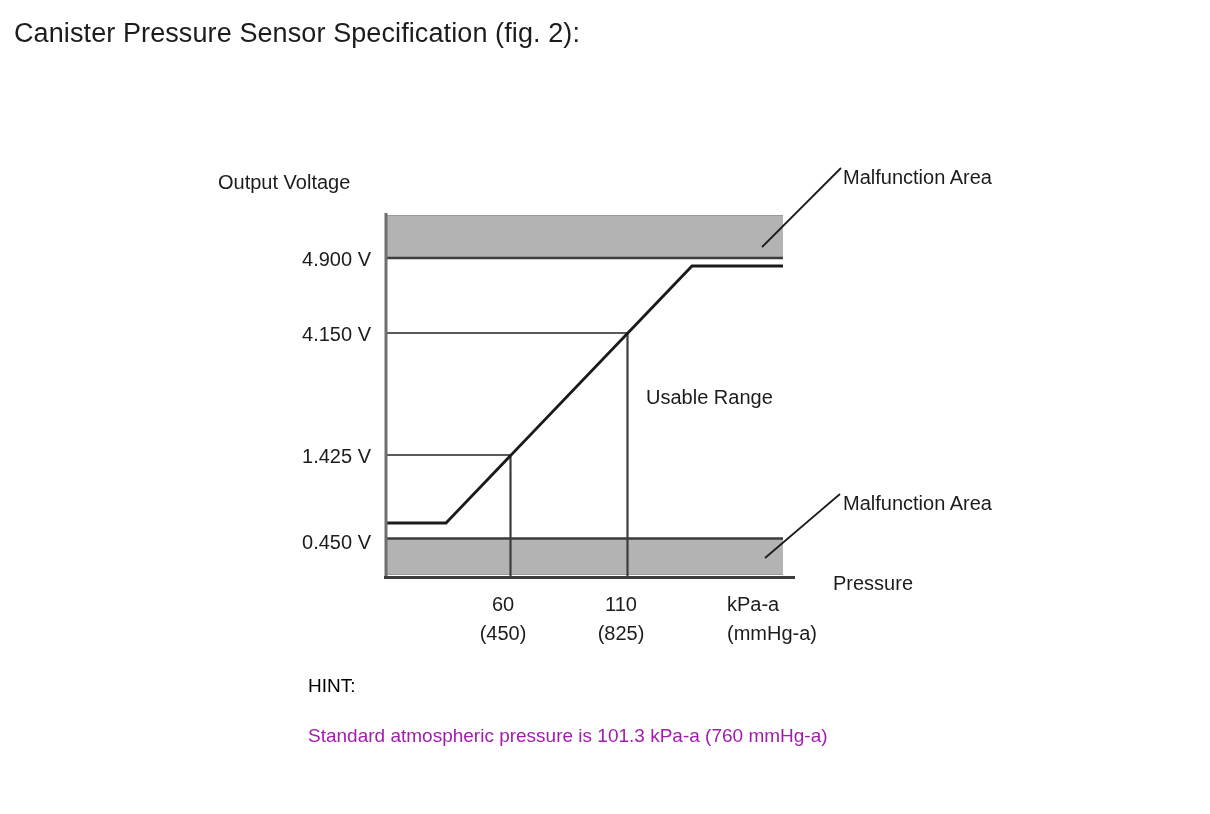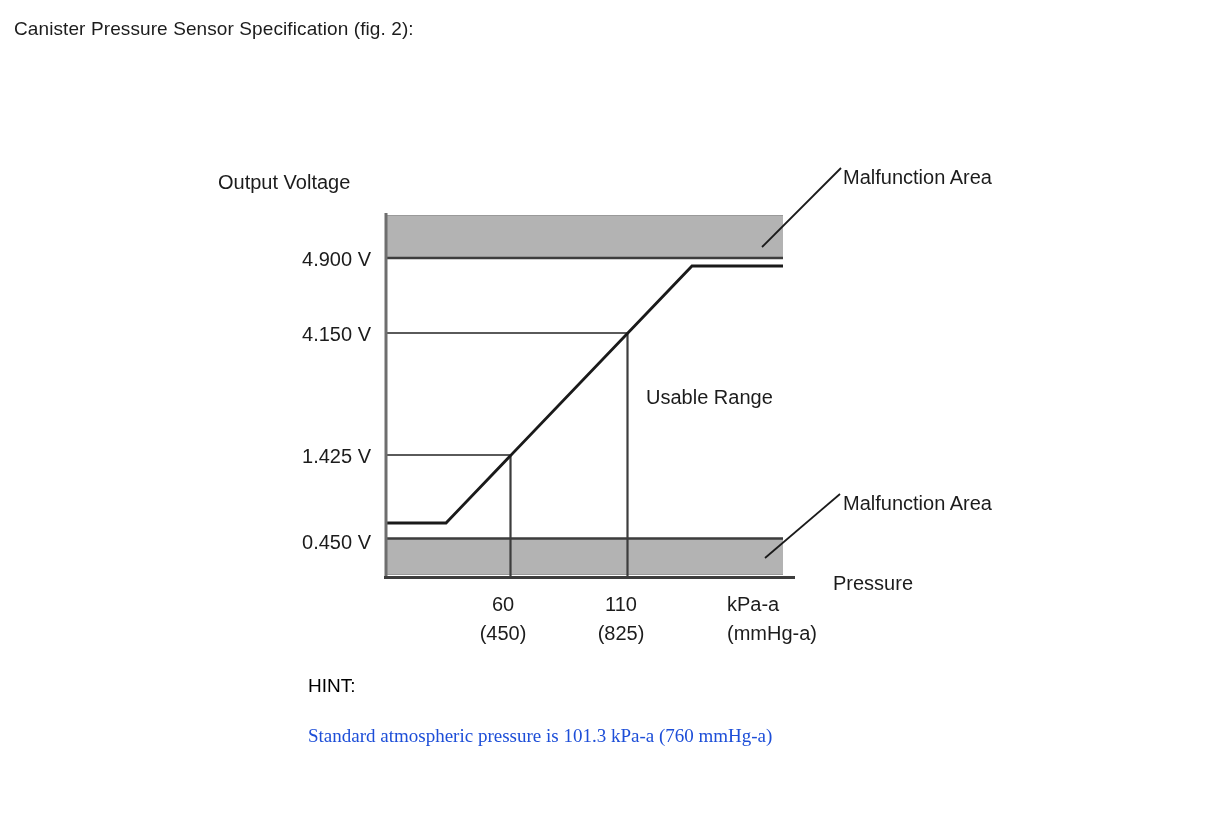--- a/index.html
+++ b/index.html
@@ -6,37 +6,37 @@
   body{
     width:1210px;height:814px;
     background:#ffffff;
     font-family:"Liberation Sans", sans-serif;
     color:#1a1a1a;
     position:relative;
     overflow:hidden;
   }
   #page-title{
     position:absolute; left:14px; top:18px;
-    font-size:19px; letter-spacing:.1px; color:#1c1c1c;
+    font-size:27px; letter-spacing:.1px; color:#1c1c1c;
     white-space:nowrap;
   }
   #figure{
     position:absolute; left:0; top:0; width:1210px; height:814px;
   }
   .svg-text{
     font-family:"Liberation Sans", sans-serif;
     fill:#1c1c1c;
   }
   #hint-label{
     position:absolute; left:308px; top:675px;
     font-size:19px; color:#000000; white-space:nowrap;
   }
   #hint-text{
     position:absolute; left:308px; top:725px;
-    font-size:19px; color:#1d4ed8; white-space:nowrap;font-family:Liberation Serif, serif;
+    font-size:19px; color:#a21caf; white-space:nowrap;
   }
 </style>
 </head>
 <body>
 
 <div id="page-title">Canister Pressure Sensor Specification (fig. 2):</div>
 
 <svg id="figure" viewBox="0 0 1210 814" width="1210" height="814" xmlns="http://www.w3.org/2000/svg">
 
   <rect x="386" y="215" width="397" height="43" fill="#b3b3b3" stroke="none"></rect>

